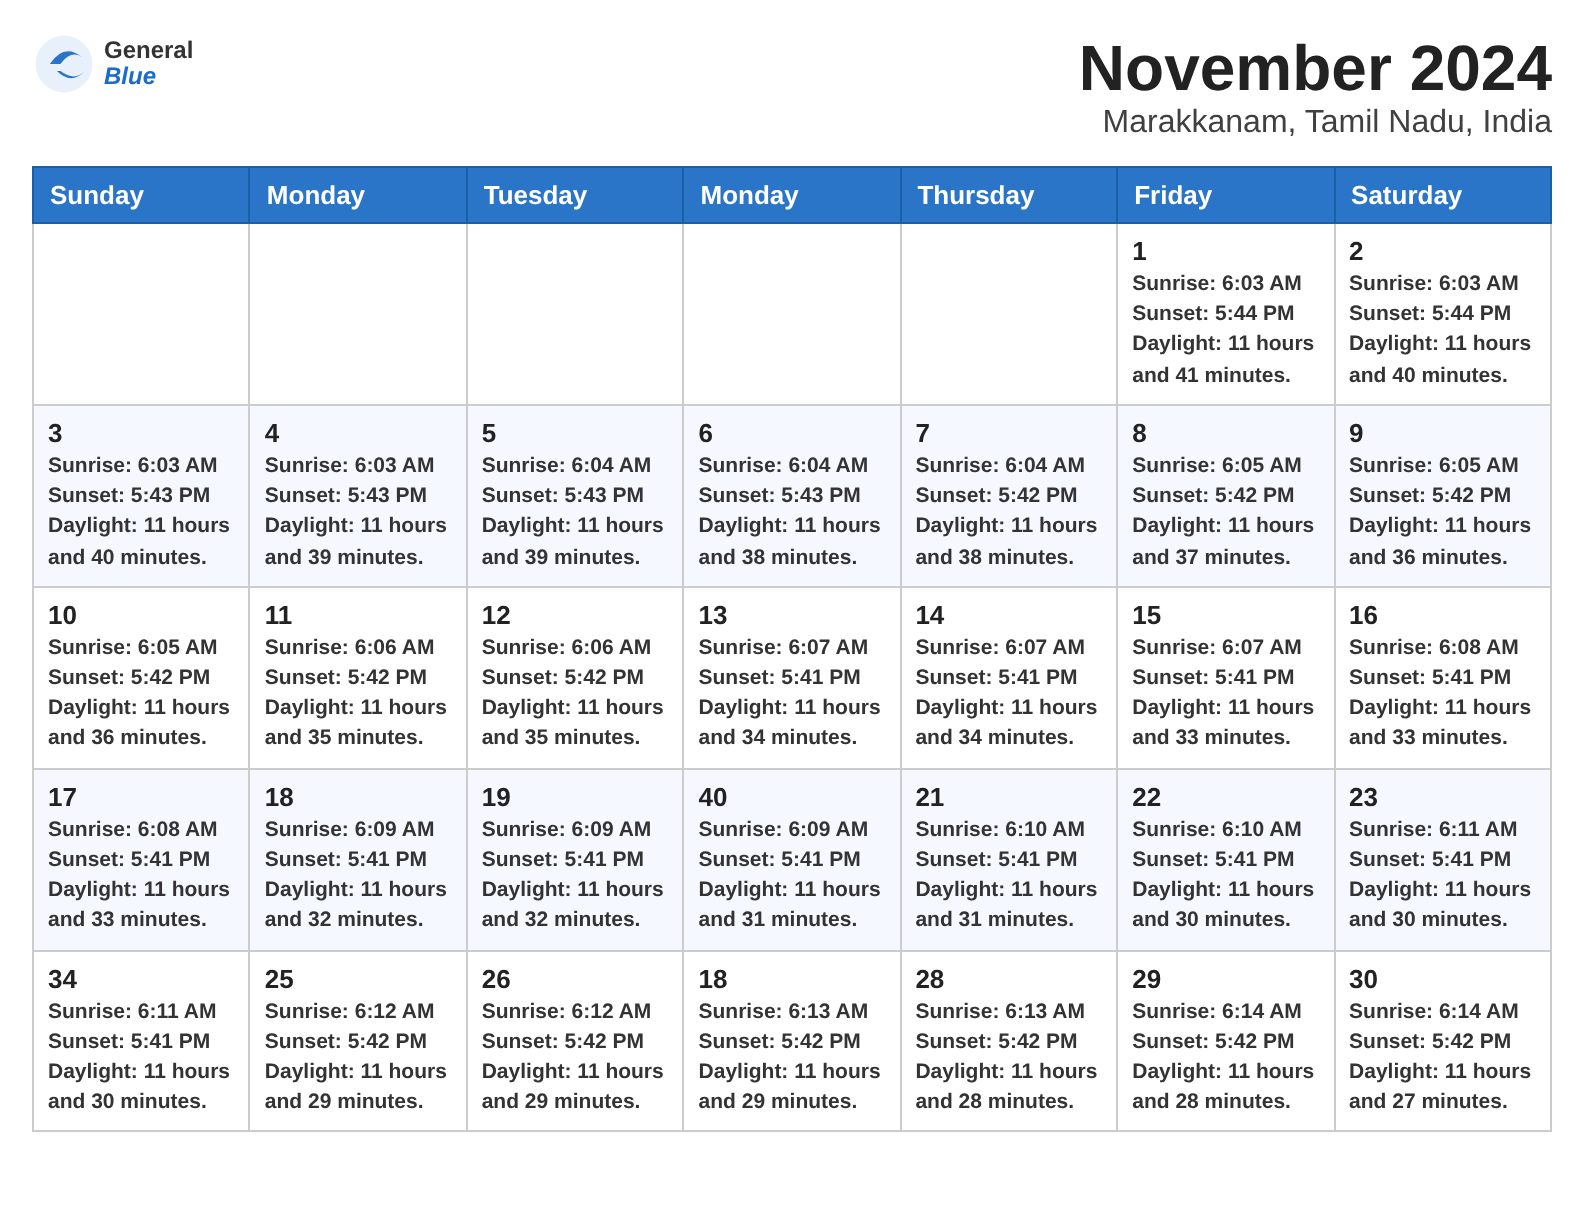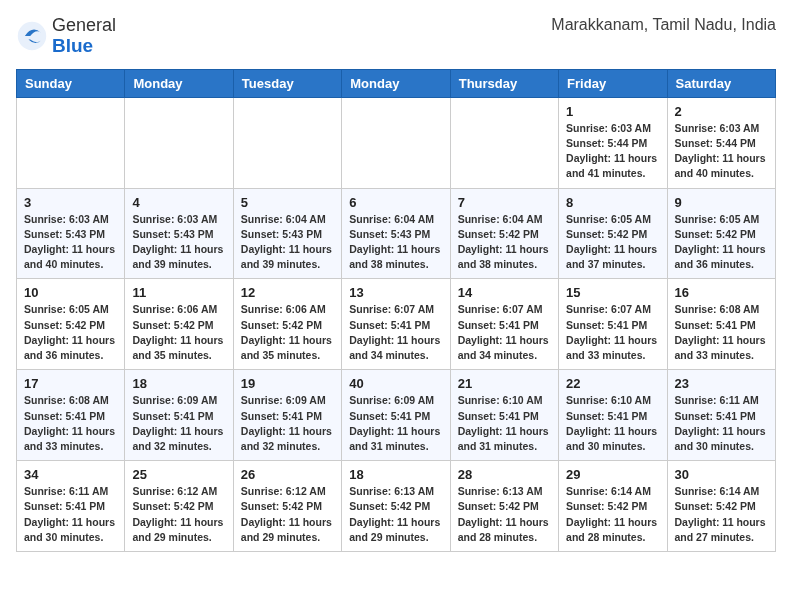--- a/index.html
+++ b/index.html
@@ -20,28 +20,29 @@
       display: flex;
       align-items: center;
       gap: 4px;
     }
     .logo-text {
       display: flex;
       flex-direction: column;
       line-height: 1.1;
     }
     .logo-general {
-      font-size: 18px;
-      font-weight: normal;
+      font-size: 12px;
+      font-weight: bold;
       color: #333;
     }
     .logo-blue {
-      font-size: 19px;
+      font-size: 12px;
       font-weight: bold;
       color: #1a6bcc;
+      font-style: italic;
     }
     .logo-icon {
       width: 32px;
       height: 32px;
     }
     .title-section {
       text-align: right;
     }
     .month-title {
       font-size: 32px;
@@ -108,20 +109,21 @@
       <circle cx="18" cy="18" r="16" fill="#e8f0fb"></circle>
       <path d="M10 18 Q18 6 28 14 Q22 10 16 18 Z" fill="#2a75c7"></path>
       <path d="M14 22 Q22 30 30 22 Q24 28 16 22 Z" fill="#2a75c7"></path>
     </svg>
     <div class="logo-text">
       <span class="logo-general">General</span>
       <span class="logo-blue">Blue</span>
     </div>
   </div>
   <div class="title-section">
+    <div class="month-title">November 2024</div>
     <div class="location-subtitle">Marakkanam, Tamil Nadu, India</div>
   </div>
 </div>
 
 <table class="calendar-table">
   <thead>
     <tr id="weekday-header">
     <th>Sunday</th>
         <th>Monday</th>
         <th>Tuesday</th>

